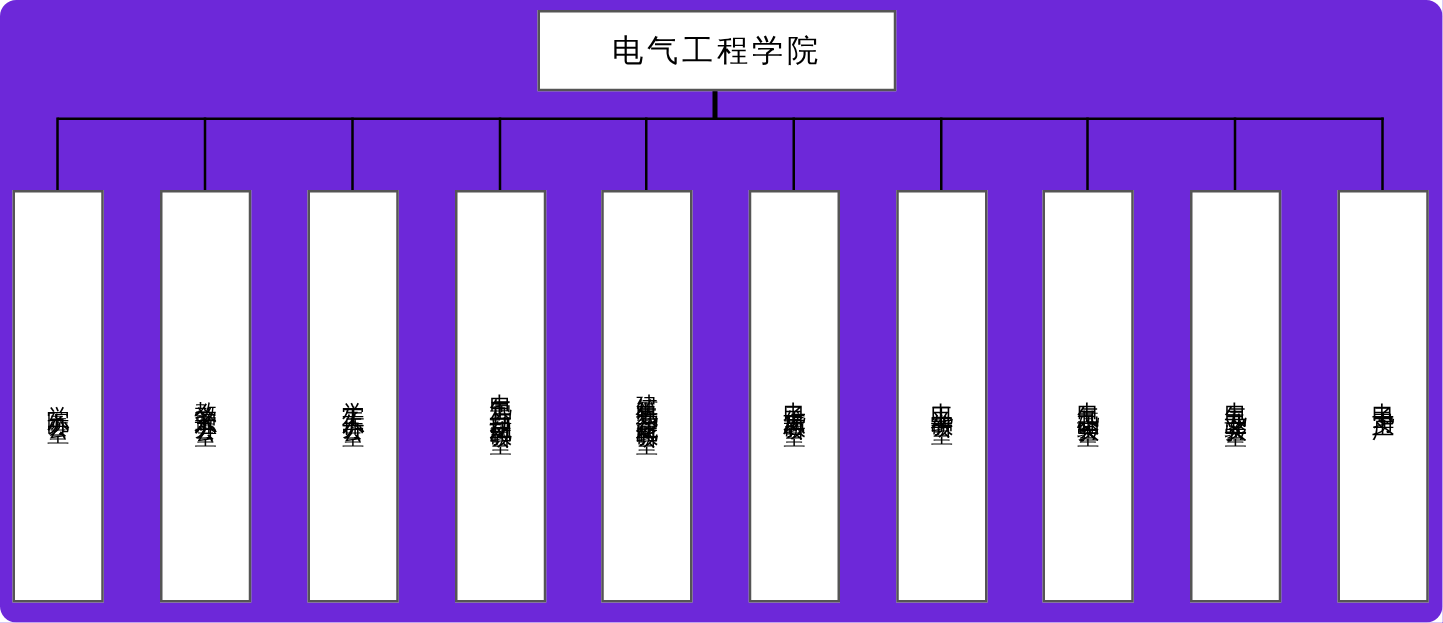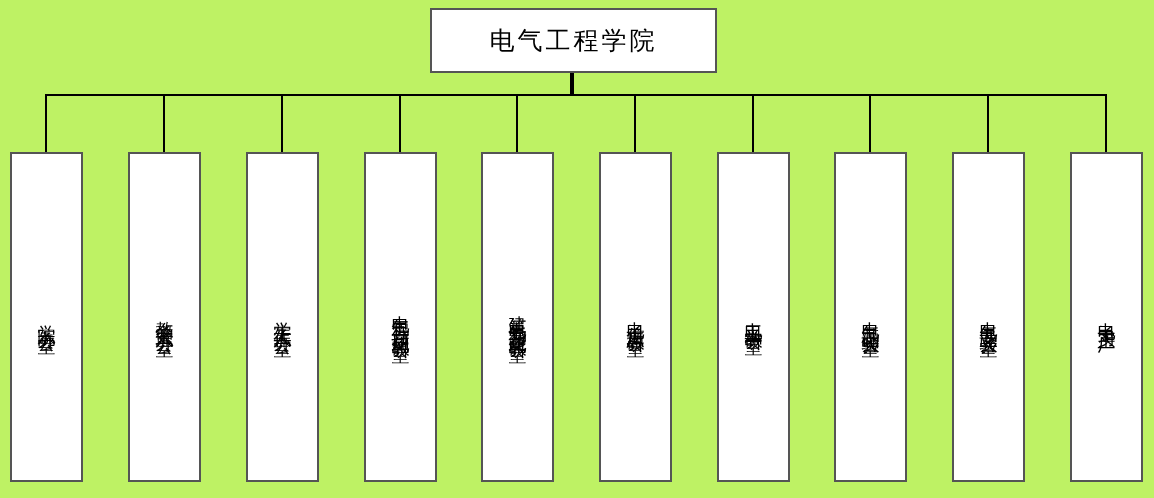--- a/index.html
+++ b/index.html
@@ -5,22 +5,23 @@
   html, body {
     margin: 0;
     padding: 0;
     background: #ffffff;
     font-family: "Liberation Serif", "DejaVu Serif", serif;
   }
   .canvas {
     position: relative;
     width: 1154px;
     height: 498px;
-    background: #bef264;
+    background: #6d28d9;
     overflow: hidden;
+    border-radius: 13px;
   }
   
   .root-node {
     position: absolute;
     left: 430px;
     top: 8px;
     width: 287px;
     height: 65px;
     box-sizing: border-box;
     border: 2px solid #555555;

